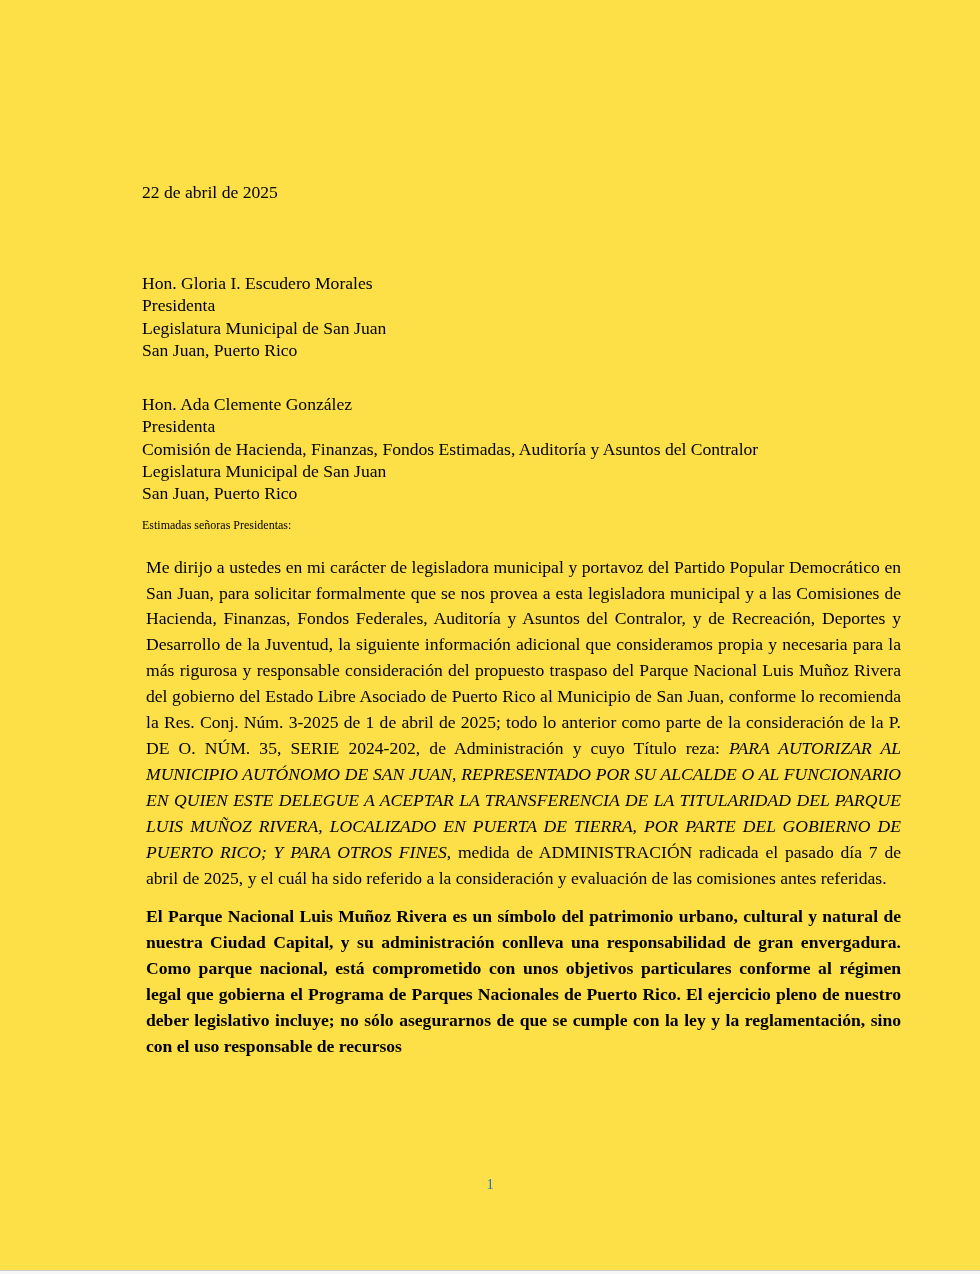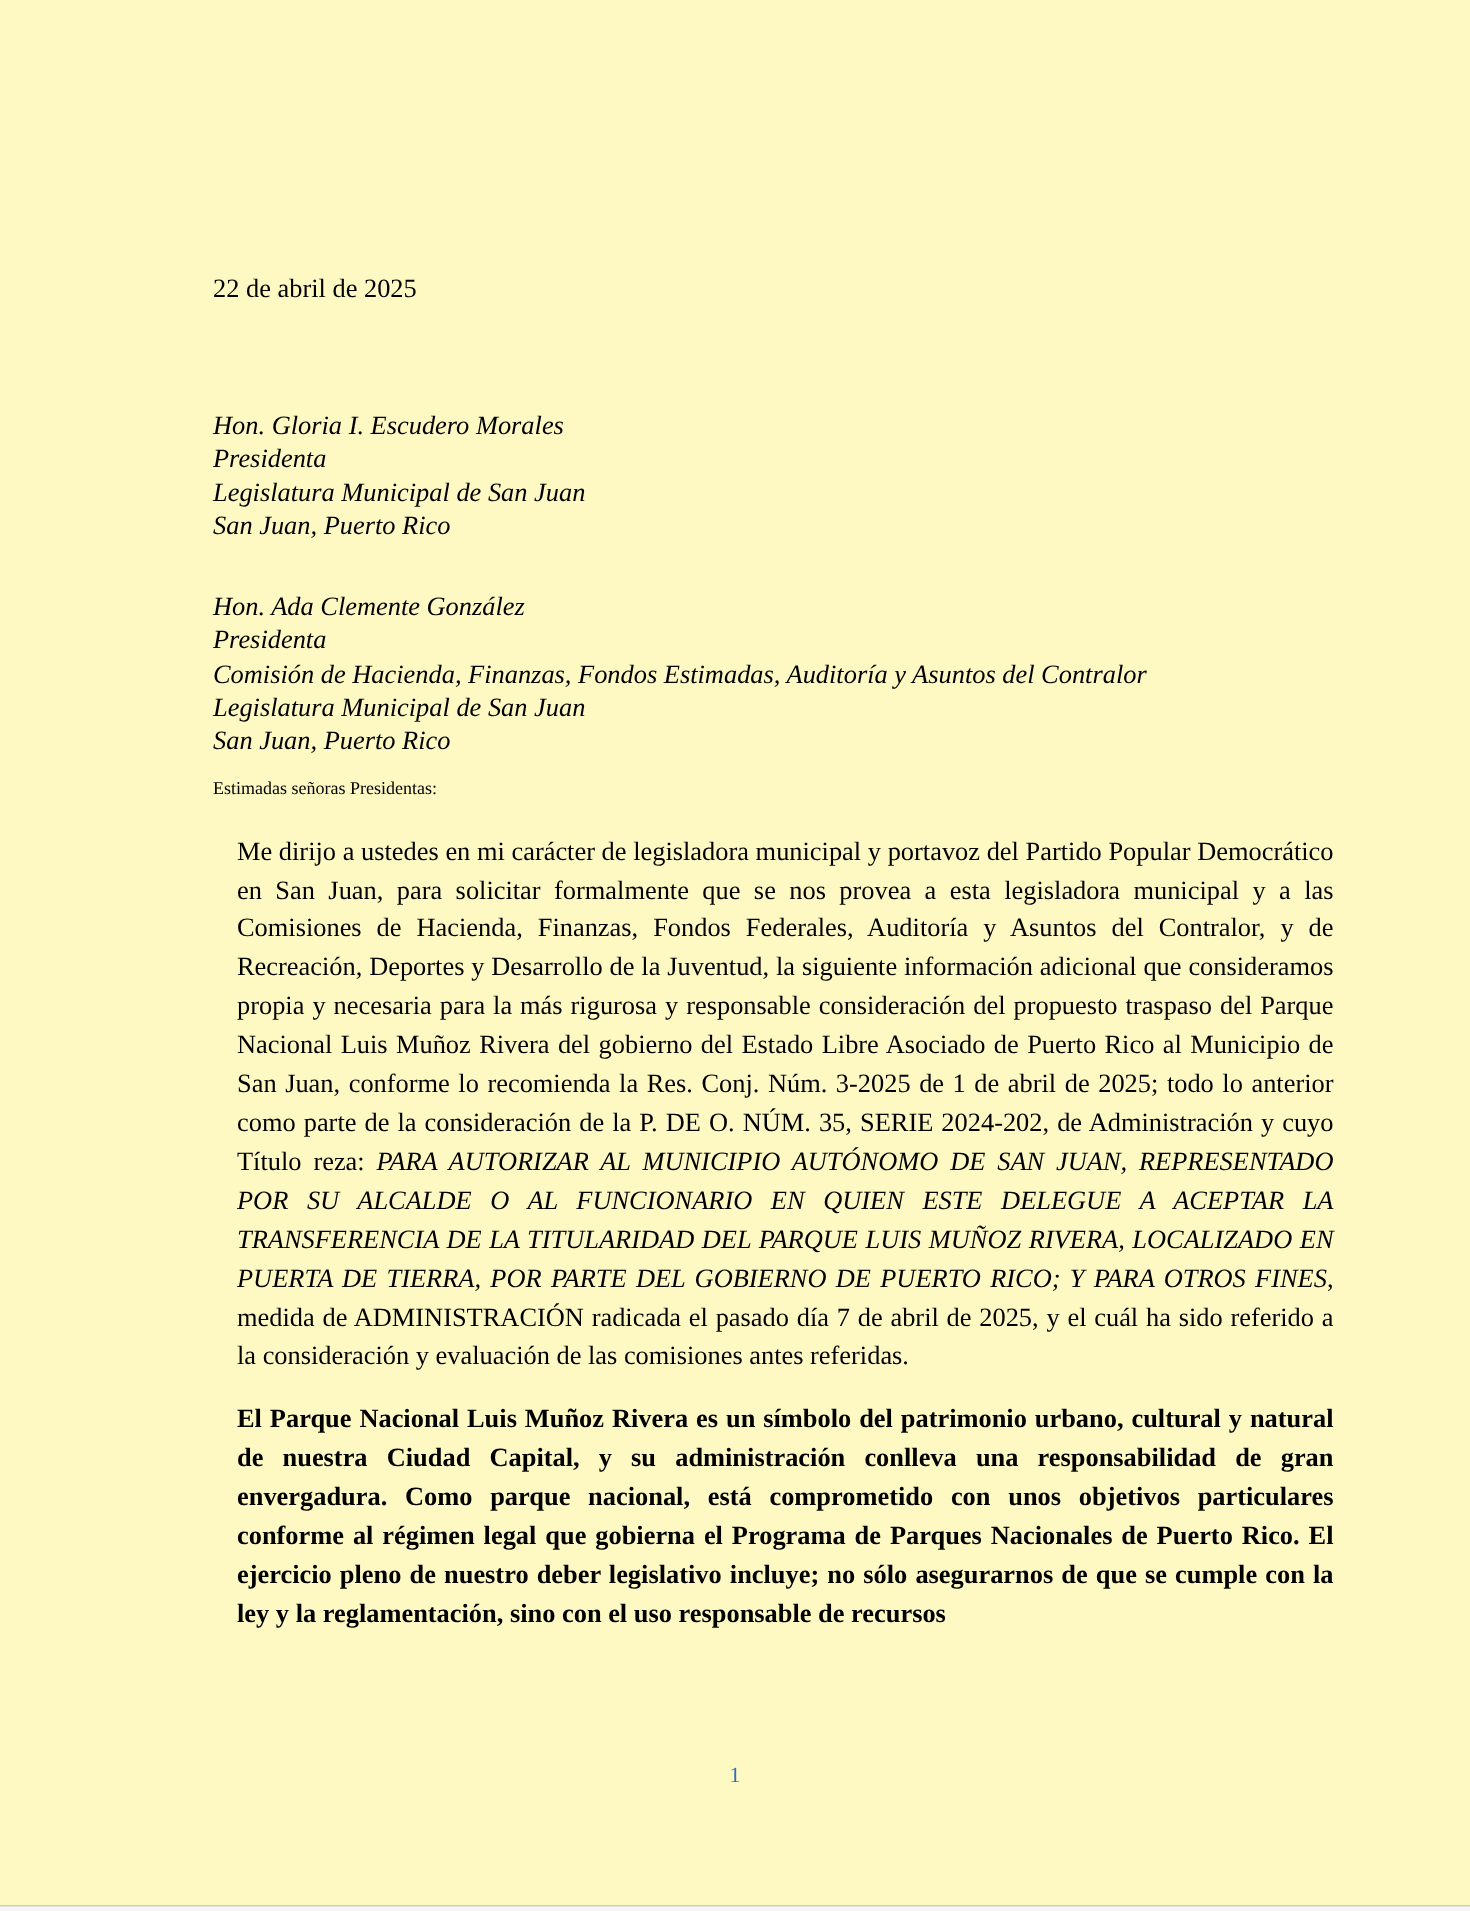--- a/index.html
+++ b/index.html
@@ -11,42 +11,41 @@
     height: 1274px;
     background: #ffffff;
     color: #000000;
     font-family: "Liberation Serif", "DejaVu Serif", serif;
     overflow: hidden;
   }
   .page {
     position: relative;
     width: 980px;
     height: 1274px;
-    background: #fef9c3;
+    background: #fde047;
     box-sizing: border-box;
     padding: 181px 75px 0 142px;
   }
   .date {
     font-size: 17.6px;
     line-height: 22px;
   }
   .address-block {
     font-size: 17.6px;
     line-height: 22.3px;
-    font-style: italic;
   }
   .addr-1 { margin-top: 69px; }
   .addr-2 { margin-top: 32px; }
   .salutation {
     margin: 9px 0 0 0;
     font-size: 12px;
     line-height: 22px;
   }
   .body-para {
-    margin: 16px;
+    margin: 4px;
     font-size: 17.6px;
     line-height: 25.9px;
     text-align: justify;
   }
   .para-1 { margin-top: 19px; }
   .para-2 { margin-top: 13px; font-weight: bold; }
   .italic { font-style: italic; }
   .page-number {
     position: absolute;
     top: 1176px;

